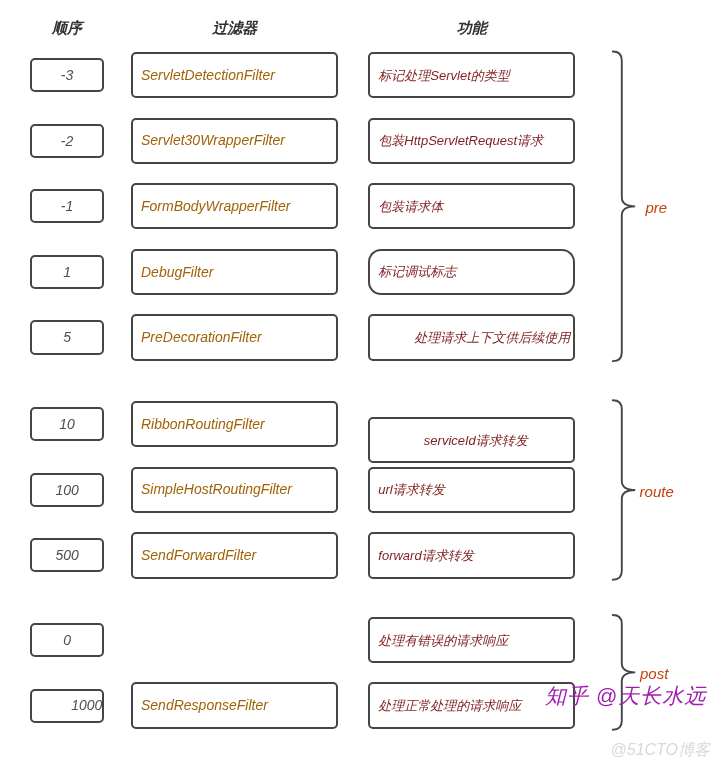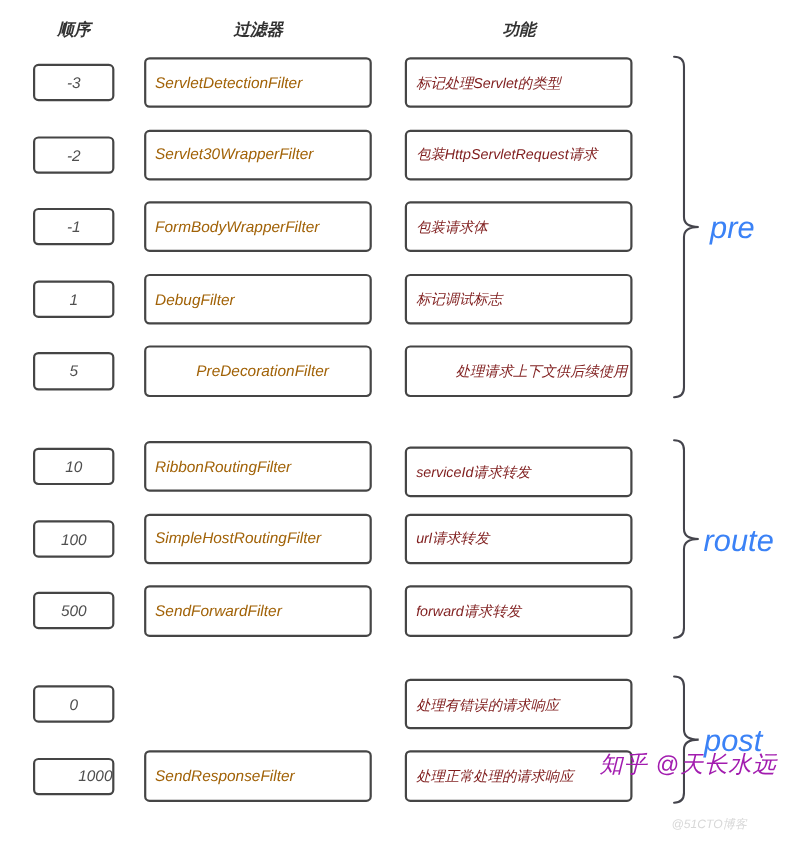--- a/index.html
+++ b/index.html
@@ -36,31 +36,31 @@
   .cell.func  { left:368.3px; width:207.1px; height:46.3px; padding-left:8px;       font-size:13px; color:#7f1d1d; }
 
   .cell span{white-space:nowrap;will-change:opacity;position:relative;top:-0.4px;}
   .cell.func span{top:0.6px;}
   .cell.order span{top:-0.2px;}
 
   
   svg#braces{position:absolute;left:0;top:0;width:720px;height:767px;}
   svg#braces path{fill:none;stroke:#44444c;stroke-width:1.9;stroke-linecap:round;}
   .brace-label{
-    position:absolute;font-size:28px;line-height:21.8px;color:#3b82f6;
+    position:absolute;font-size:15px;line-height:21.8px;color:#c2410c;
     white-space:nowrap;transform:translateY(calc(-50% + 1.4px));will-change:opacity;
   }
   .brace-label.g-pre  { left:645.5px; }
   .brace-label.g-route{ left:639.6px; }
   .brace-label.g-post { left:640px;   }
 
   
   .wm{position:absolute;white-space:nowrap;will-change:opacity;}
   .wm-zhihu{left:545px;  top:685px;   font-size:21px;line-height:21px;color:#a21caf;letter-spacing:1px;}
-  .wm-cto  {left:610.5px;top:741.5px; font-size:11px;line-height:16px;color:#d8d8d8;}
+  .wm-cto  {left:610.5px;top:741.5px; font-size:16px;line-height:16px;color:#d8d8d8;}
 </style>
 </head>
 <body>
 
 <div id="canvas">
 
   <div class="col-header c-order">顺序</div>
   <div class="col-header c-filter">过滤器</div>
   <div class="col-header c-func">功能</div>
 
@@ -93,41 +93,41 @@
   <div class="cell func" style="top: 183.152px;">
       <span>包装请求体</span>
     </div>
 
   <div class="cell order" style="top: 254.806px;">
       <span>1</span>
     </div>
   <div class="cell filter" style="top: 248.752px;">
       <span>DebugFilter</span>
     </div>
-  <div class="cell func" style="top: 248.752px;">
+  <div class="cell func" style="top: 248.752px; border-radius: 13px;">
       <span>标记调试标志</span>
     </div>
 
   <div class="cell order" style="top: 320.406px;">
       <span>5</span>
     </div>
-  <div class="cell filter" style="top: 314.352px; justify-content: center;">
+  <div class="cell filter" style="top: 314.352px;">
       <span>PreDecorationFilter</span>
     </div>
   <div class="cell func" style="top: 314.352px; padding-left: 44px;">
       <span>处理请求上下文供后续使用</span>
     </div>
 
   <div class="cell order" style="top: 407.106px;">
       <span>10</span>
     </div>
   <div class="cell filter" style="top: 401.052px;">
       <span>RibbonRoutingFilter</span>
     </div>
-  <div class="cell func" style="top: 406px;">
+  <div class="cell func" style="top: 417px; justify-content: center;">
       <span>serviceId请求转发</span>
     </div>
 
   <div class="cell order" style="top: 472.706px;">
       <span>100</span>
     </div>
   <div class="cell filter" style="top: 466.652px; text-align: right;">
       <span>SimpleHostRoutingFilter</span>
     </div>
   <div class="cell func" style="top: 466.652px;">

